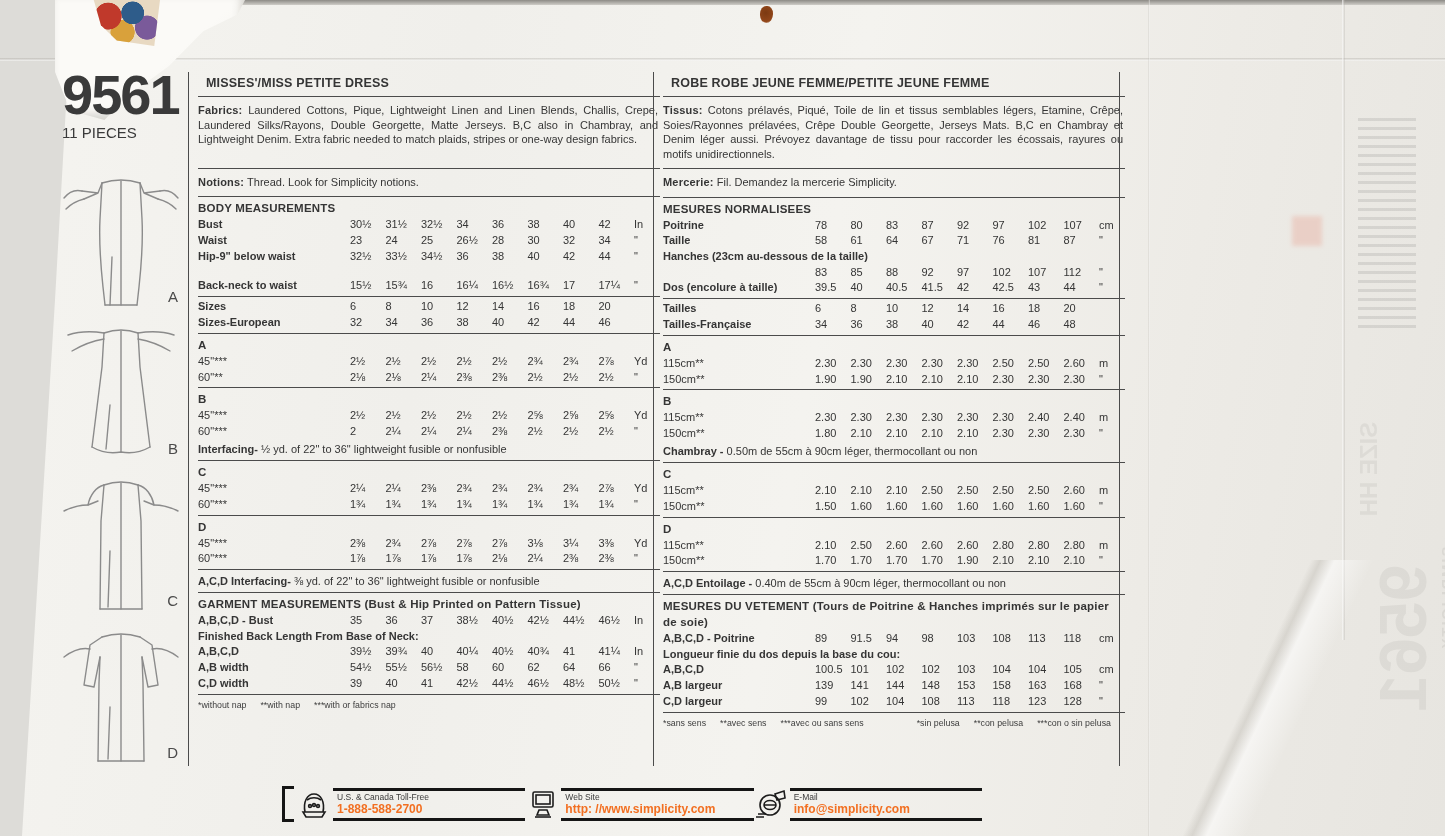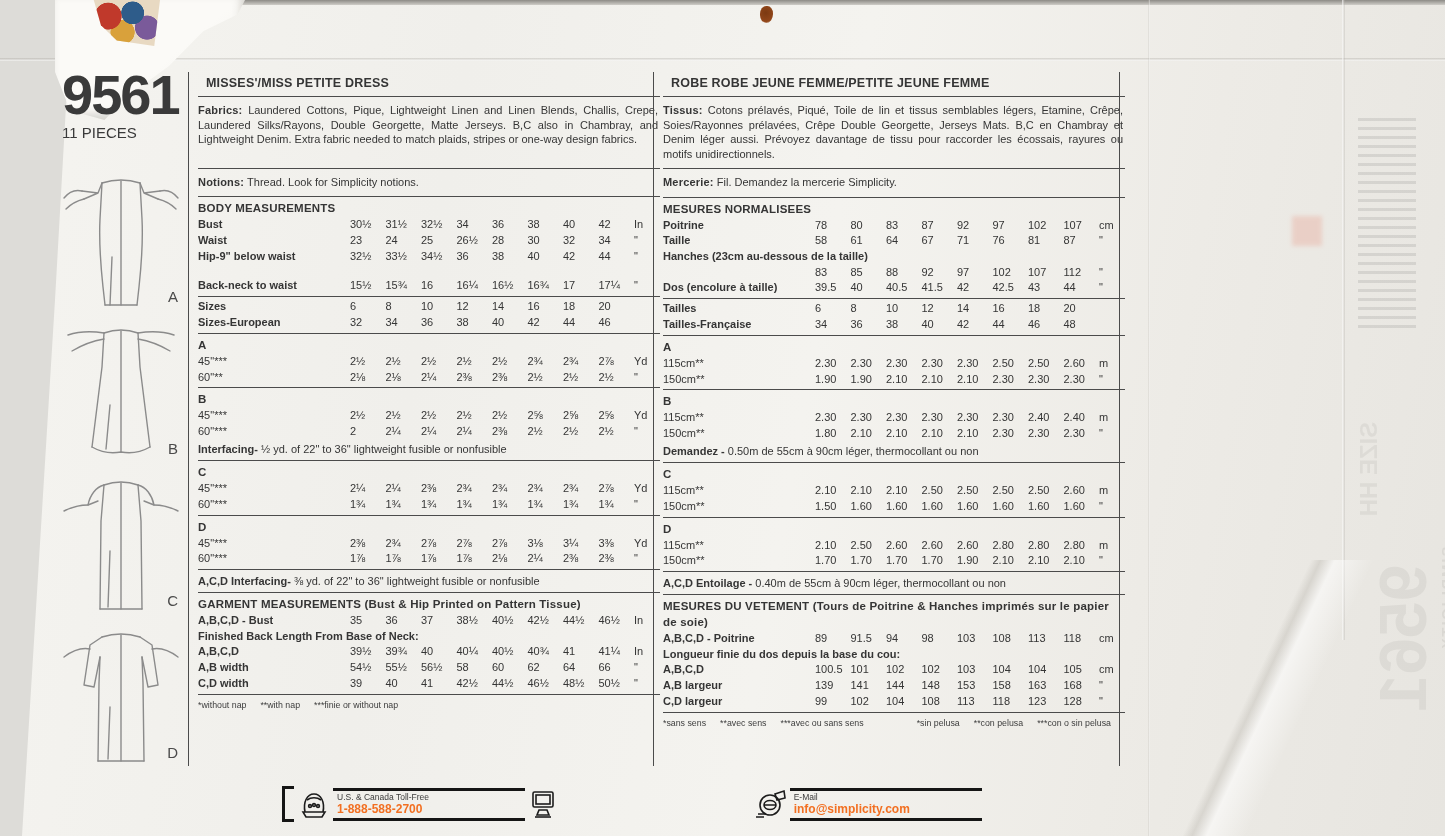--- a/index.html
+++ b/index.html
@@ -402,21 +402,21 @@
         <span class="v">41</span>
         <span class="v">42½</span>
         <span class="v">44½</span>
         <span class="v">46½</span>
         <span class="v">48½</span>
         <span class="v">50½</span>
         <span class="u">"</span>
       </div>
       <div class="blk-rule"></div>
       <div class="blk-footnotes">
-        <span class="grp"><span>*without nap</span><span>**with nap</span><span>***finie or without nap</span></span>
+        <span class="grp"><span>*without nap</span><span>**with nap</span><span>***with or fabrics nap</span></span>
       </div>
     </div>
   <div class="col" id="col-fr">
       <div class="blk-title">ROBE ROBE JEUNE FEMME/PETITE JEUNE FEMME</div>
       <div class="blk-rule"></div>
       <div class="blk-para"><b>Tissus:</b> Cotons prélavés, Piqué, Toile de lin et tissus semblables légers, Etamine, Crêpe, Soies/Rayonnes prélavées, Crêpe Double Georgette, Jerseys Mats. B,C en Chambray et Denim léger aussi. Prévoyez davantage de tissu pour raccorder les écossais, rayures ou motifs unidirectionnels.</div>
       <div class="blk-rule"></div>
       <div class="blk-para"><b>Mercerie:</b> Fil. Demandez la mercerie Simplicity.</div>
       <div class="blk-rule"></div>
       <div class="blk-header">MESURES NORMALISEES</div>
@@ -539,21 +539,21 @@
         <span class="v">1.80</span>
         <span class="v">2.10</span>
         <span class="v">2.10</span>
         <span class="v">2.10</span>
         <span class="v">2.10</span>
         <span class="v">2.30</span>
         <span class="v">2.30</span>
         <span class="v">2.30</span>
         <span class="u">"</span>
       </div>
-      <div class="blk-note"><b>Demandez -</b> 0.50m de 55cm à 90cm léger, thermocollant ou non</div>
+      <div class="blk-note"><b>Chambray -</b> 0.50m de 55cm à 90cm léger, thermocollant ou non</div>
       <div class="blk-rule"></div>
       <div class="blk-header">C</div>
       <div class="blk-row">
         <span class="lbl">115cm**</span>
         <span class="v">2.10</span>
         <span class="v">2.10</span>
         <span class="v">2.10</span>
         <span class="v">2.50</span>
         <span class="v">2.50</span>
         <span class="v">2.50</span>
@@ -678,20 +678,24 @@
       </div>
     </div>
 
     <div class="contact">
       <svg class="icon icon-art" viewBox="0 0 34 36">
         <rect x="8" y="6" width="20" height="15" rx="1.5"></rect>
         <rect x="11" y="9" width="14" height="9"></rect>
         <path d="M14,24 L22,24 L24,29 L12,29 Z"></path>
         <path d="M10,31 L26,31"></path>
       </svg>
+      <div class="txt">
+        <div class="lab">Web Site</div>
+        <div class="val accent" style="color: rgb(242, 111, 33);">http: //www.simplicity.com</div>
+      </div>
     </div>
 
     <div class="contact">
       <svg class="icon icon-art" viewBox="0 0 34 36">
         <circle cx="16" cy="19" r="10"></circle>
         <path d="M10,19 C10,13 22,13 22,19 C22,25 10,25 10,19 M10,19 L22,19"></path>
         <path d="M21,8 L30,5 L31,12 L23,14 Z"></path>
         <path d="M4,28 L12,28 M2,31 L10,31"></path>
       </svg>
       <div class="txt">

